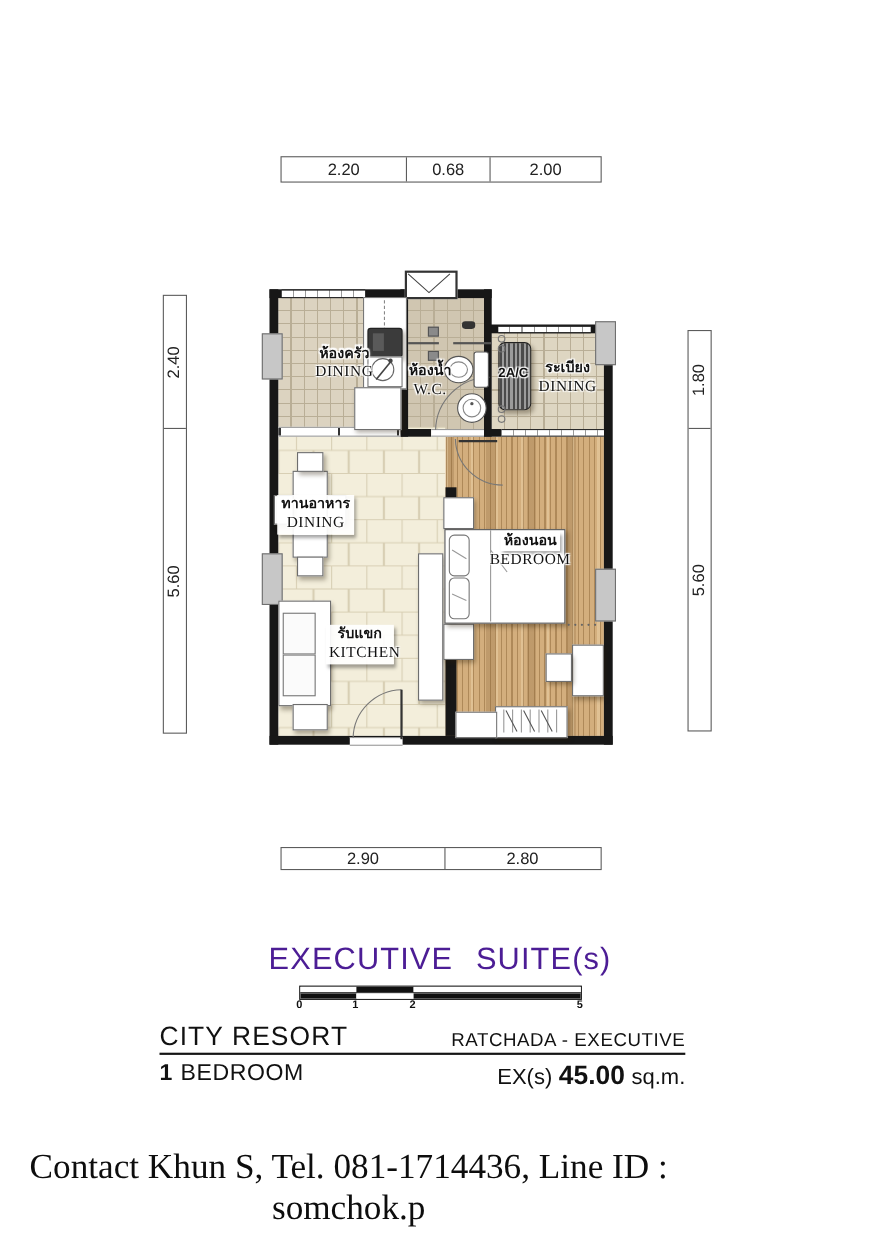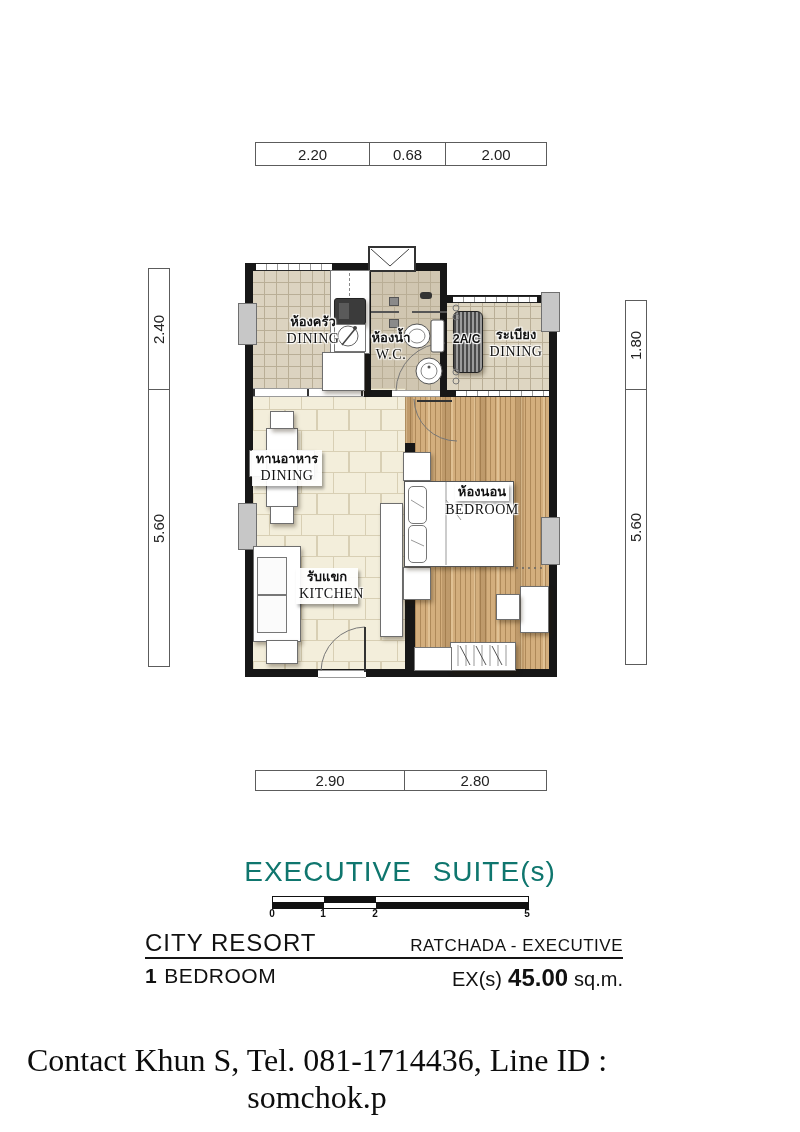--- a/index.html
+++ b/index.html
@@ -37,21 +37,21 @@
       display:flex;font-size:15px;color:#222;}
   .dimbox .cell{display:flex;align-items:center;justify-content:center;}
   .dimbox.h .cell{border-right:1px solid #5c5c5c;}
   .dimbox.h .cell:last-child{border-right:none;}
   .dimbox.v{flex-direction:column;}
   .dimbox.v .cell{border-bottom:1px solid #5c5c5c;}
   .dimbox.v .cell:last-child{border-bottom:none;}
   .rot{transform:rotate(-90deg);white-space:nowrap;}
   .scale-seg{height:5px;float:left;}
   .t-title{position:absolute;left:0;width:800px;text-align:center;top:856px;
-      font-size:28px;letter-spacing:1px;word-spacing:12px;color:#0f766e;}
+      font-size:28px;letter-spacing:1px;word-spacing:12px;color:#4c1d95;}
   .t-project{position:absolute;left:145px;top:929px;font-size:24px;letter-spacing:1px;}
   .t-location{position:absolute;right:177px;top:936px;font-size:17px;letter-spacing:.5px;}
   .t-rule{position:absolute;left:145px;top:957px;width:478px;height:2px;background:#151515;}
   .t-unit{position:absolute;left:145px;top:964px;font-size:21px;letter-spacing:.5px;}
   .t-area{position:absolute;right:177px;top:964px;font-size:20px;}
   .b{font-weight:bold;}
   .t-contact{position:absolute;left:0;width:634px;text-align:center;top:1042px;
       font-family:"Liberation Serif",serif;font-size:32px;color:#0d0d0d;}
   .scale-num{position:absolute;z-index:2;font-size:10px;font-weight:bold;width:10px;text-align:center;}
   svg.overlay{position:absolute;left:0;top:0;z-index:5;pointer-events:none;}

